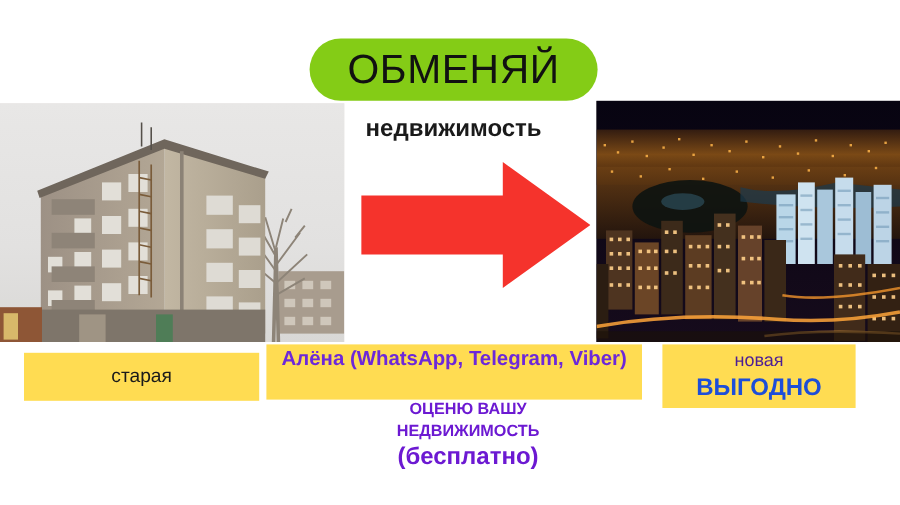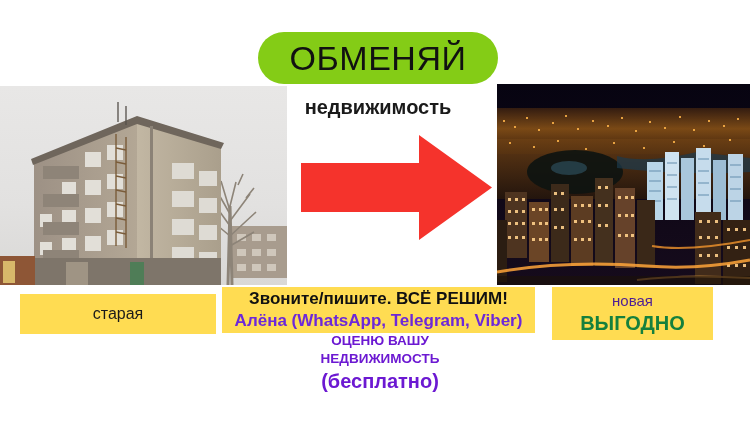--- a/index.html
+++ b/index.html
@@ -135,30 +135,30 @@
     justify-content: center;
   }
   .box-new .lbl-small {
     font-size: 15px;
     color: #4c1d95;
     font-weight: 400;
     line-height: 1.25;
   }
   .box-new .lbl-big {
     font-size: 20px;
-    color: #15803d;
+    color: #1d4ed8;
     font-weight: bold;
     line-height: 1.2;
     margin-top: 1px;
   }
 
   
   .purple-block {
     position: absolute;
-    left: 255px;
+    left: 265px;
     top: 332px;
     width: 250px;
     text-align: center;
     color: #6c19d2;
   }
   .purple-block .p-line {
     font-size: 13.5px;
     font-weight: bold;
     line-height: 1.35;
     white-space: nowrap;
@@ -456,21 +456,20 @@
   <div class="headline-pill">
     <span class="headline-text">ОБМЕНЯЙ</span>
   </div>
   <div class="subhead">недвижимость</div>
 
   <div class="label-box box-old">
     <span class="lbl">старая</span>
   </div>
 
   <div class="label-box box-center">
-    <span class="line1">Звоните/пишите. ВСЁ РЕШИМ!</span>
     <span class="line2">Алёна (WhatsApp, Telegram, Viber)</span>
   </div>
 
   <div class="label-box box-new">
     <span class="lbl-small">новая</span>
     <span class="lbl-big">ВЫГОДНО</span>
   </div>
 
   <div class="purple-block">
     <div class="p-line">ОЦЕНЮ ВАШУ</div>

